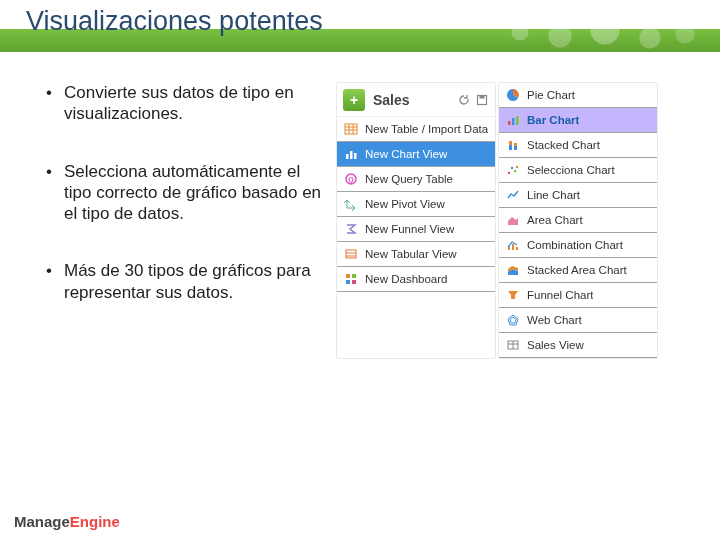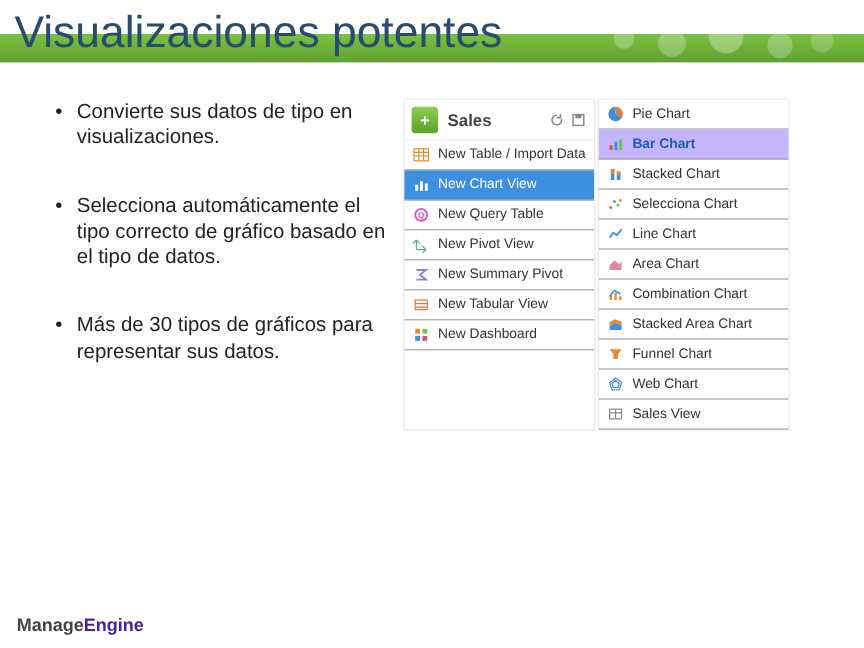--- a/index.html
+++ b/index.html
@@ -23,22 +23,22 @@
     background:
       radial-gradient(circle at 80px 32px, rgba(255,255,255,0.25) 8px, transparent 9px),
       radial-gradient(circle at 120px 36px, rgba(255,255,255,0.25) 11px, transparent 12px),
       radial-gradient(circle at 165px 30px, rgba(255,255,255,0.3) 14px, transparent 15px),
       radial-gradient(circle at 210px 38px, rgba(255,255,255,0.25) 10px, transparent 11px),
       radial-gradient(circle at 245px 34px, rgba(255,255,255,0.2) 9px, transparent 10px);
   }
   .title {
     position: absolute;
     top: 6px;
-    left: 12px;
-    font-size: 37px;
+    left: 26px;
+    font-size: 27px;
     color: #2a4a6e;
     font-weight: normal;
   }
   .content {
     display: flex;
     padding: 30px 16px 0 16px;
   }
   .bullets {
     width: 320px;
     padding-left: 30px;
@@ -131,21 +131,21 @@
     text-overflow: ellipsis;
   }
   .footer-logo {
     position: absolute;
     left: 14px;
     bottom: 10px;
     font-size: 15px;
     color: #555;
   }
   .footer-logo .m { font-weight: bold; color: #444; }
-  .footer-logo .e { color: #4c1d95; font-weight: bold; }
+  .footer-logo .e { color: #ef4444; font-weight: bold; }
 </style>
 </head>
 <body>
 
 <div class="header-band">
   <div class="header-circles"></div>
   <h1 class="title">Visualizaciones potentes</h1>
 </div>
 
 <div class="content">
@@ -221,21 +221,21 @@
               </svg>
             </span>
             <span class="menu-text">New Pivot View</span>
           </div>
           <div class="menu-item">
             <span class="icon-slot">
               <svg width="14" height="14" viewBox="0 0 14 14">
                 <path d="M3 3 L11 3 L6 7 L11 11 L3 11" fill="none" stroke="#8a7fd0" stroke-width="1.5"></path>
               </svg>
             </span>
-            <span class="menu-text">New Summary Pivot</span>
+            <span class="menu-text">New Funnel View</span>
           </div>
           <div class="menu-item">
             <span class="icon-slot">
               <svg width="14" height="14" viewBox="0 0 14 14">
                 <rect x="2" y="3" width="10" height="8" fill="none" stroke="#e07b3d"></rect>
                 <line x1="2" y1="6" x2="12" y2="6" stroke="#e07b3d"></line>
                 <line x1="2" y1="9" x2="12" y2="9" stroke="#e07b3d"></line>
               </svg>
             </span>
             <span class="menu-text">New Tabular View</span>

